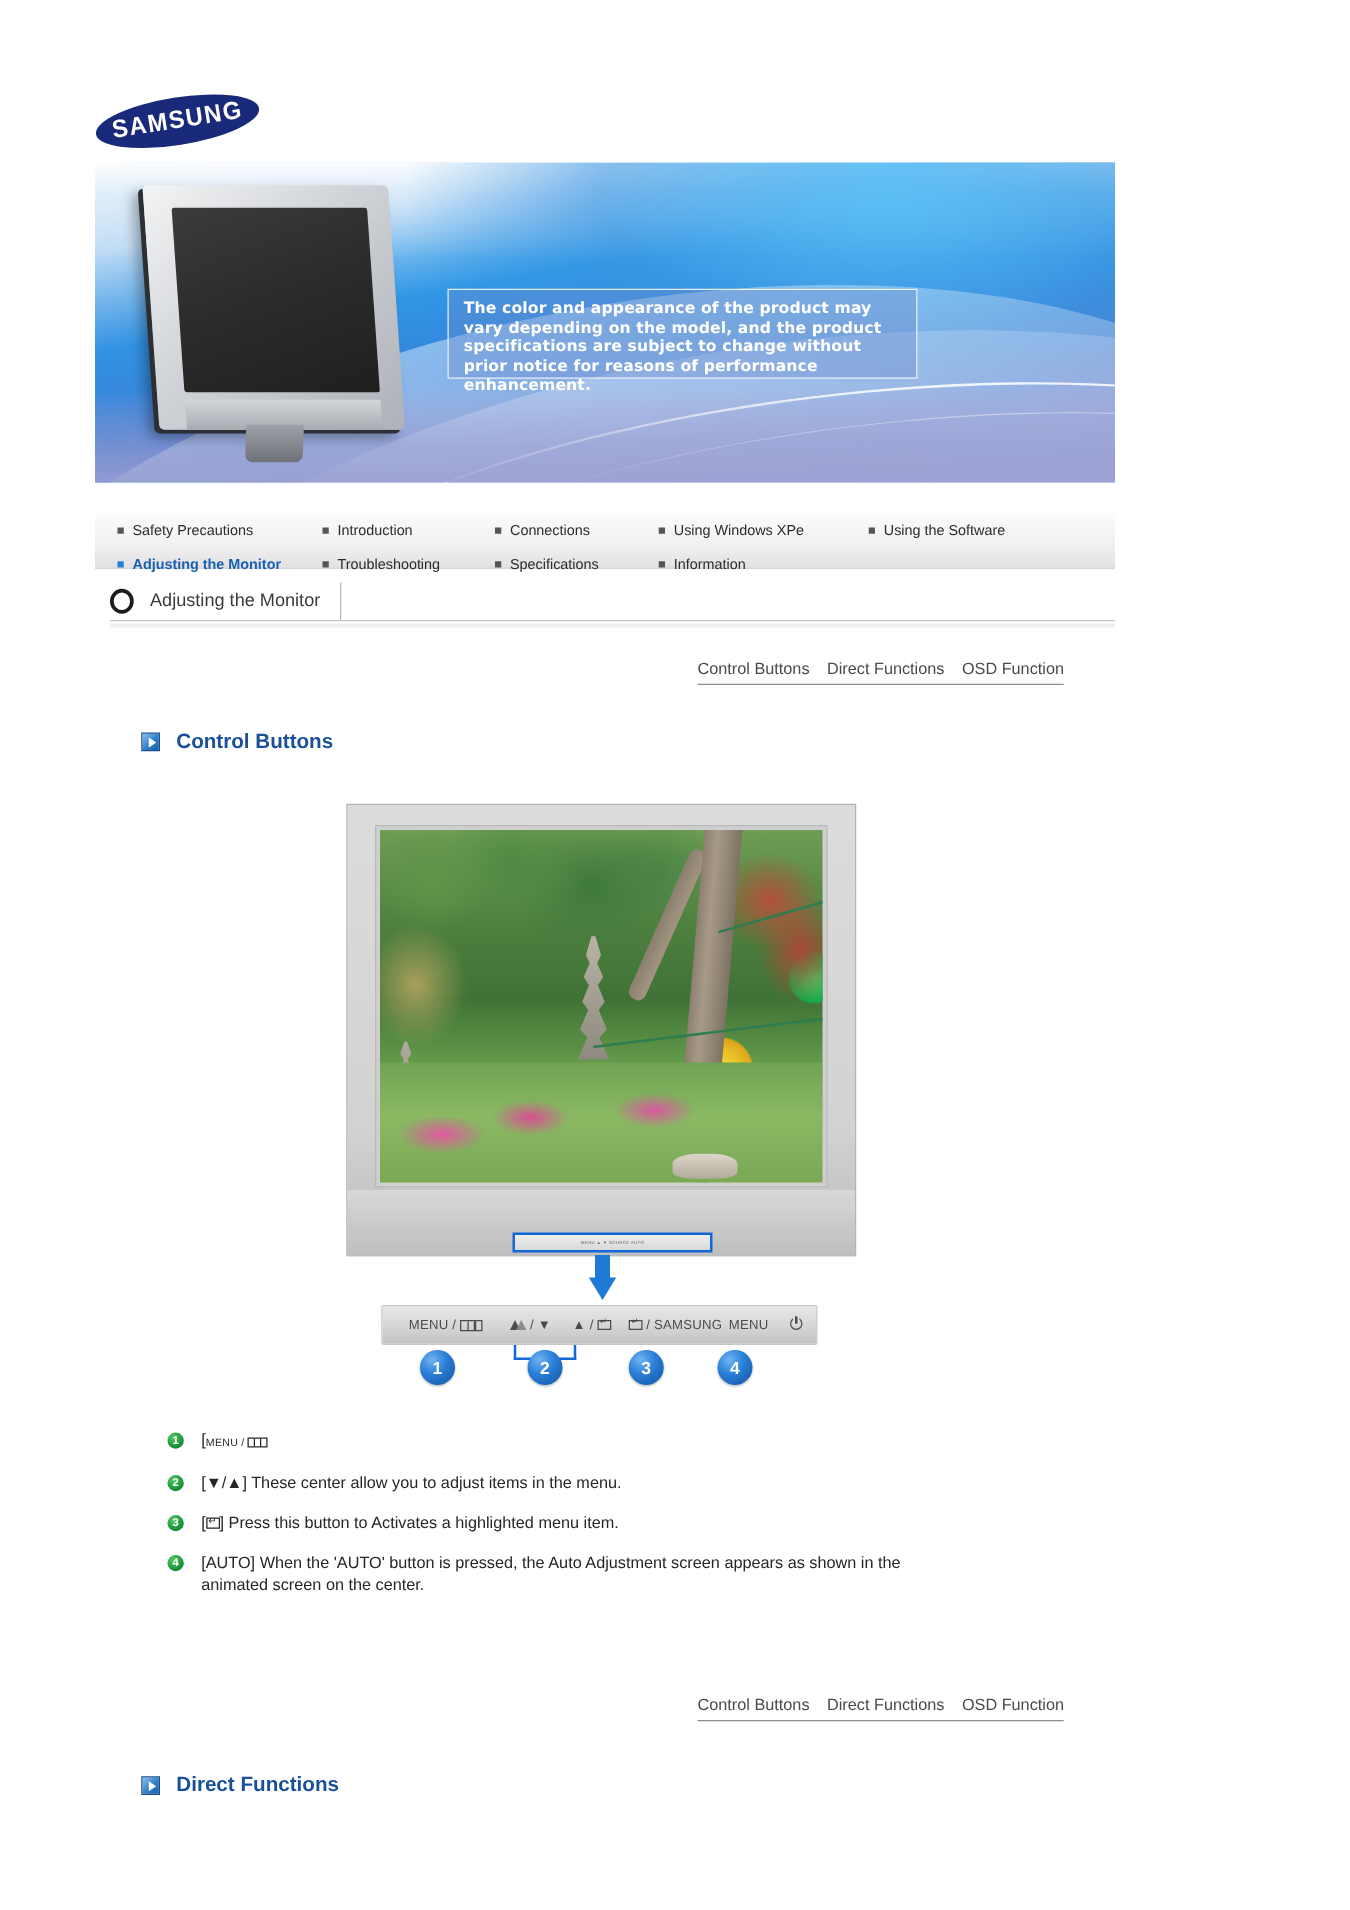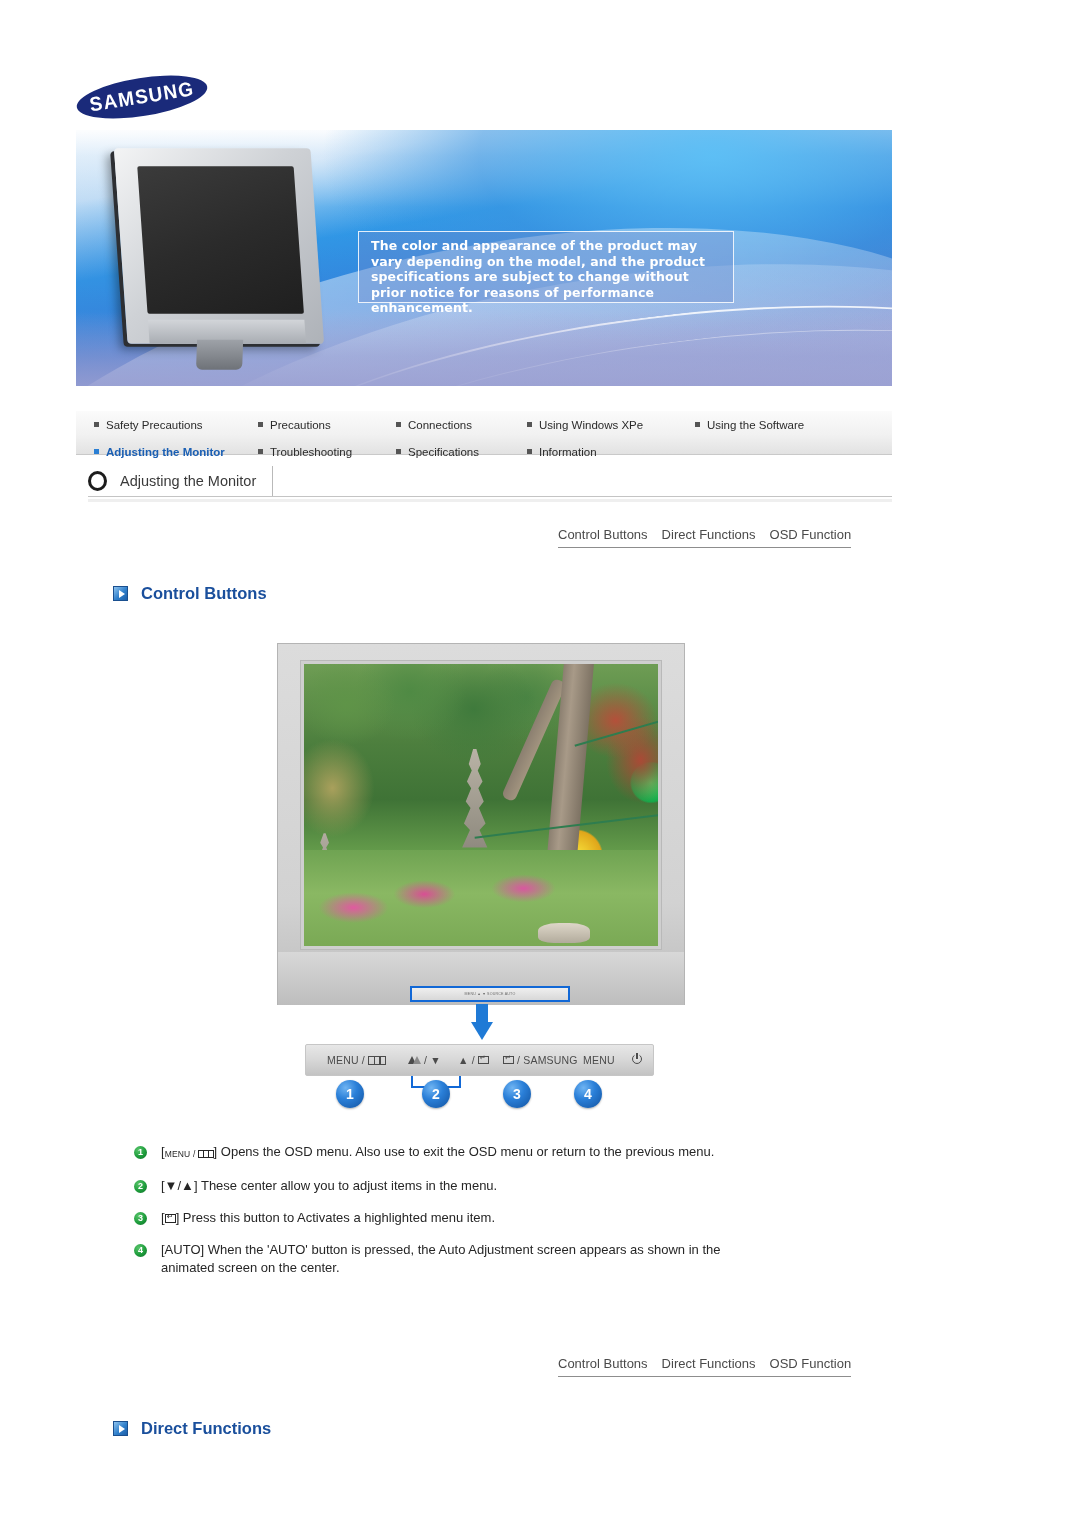--- a/index.html
+++ b/index.html
@@ -658,21 +658,21 @@
   </div>
 
   <div class="navbar">
     <div class="nav-row r1">
       <a class="nav-item" style="left:18px;">
         <span class="bullet"></span>
         <span>Safety Precautions</span>
       </a>
       <a class="nav-item" style="left:182px;">
         <span class="bullet"></span>
-        <span>Precautions</span>
+        <span>Introduction</span>
       </a>
       <a class="nav-item" style="left:320px;">
         <span class="bullet"></span>
         <span>Connections</span>
       </a>
       <a class="nav-item" style="left:451px;">
         <span class="bullet"></span>
         <span>Using Windows XPe</span>
       </a>
       <a class="nav-item" style="left:619px;text-align:center;">
@@ -782,21 +782,21 @@
   <div class="badge" style="left:574px; top:1080px;">4</div>
 
   <div class="desc-list">
 
     <div class="desc-row">
       <span class="num-badge">1</span>
       <span class="desc-text">
         <span>[</span><span class="inline-menu">
             <span class="mt">MENU /</span>
             <span class="mg"></span>
-          </span><span>] Opens the OSD menu. Also use to exit the OSD menu or return to the previous menu.</span>
+          </span>
       </span>
     </div>
 
     <div class="desc-row">
       <span class="num-badge">2</span>
       <span class="desc-text">[▼/▲] These center allow you to adjust items in the menu.</span>
     </div>
 
     <div class="desc-row">
       <span class="num-badge">3</span>

